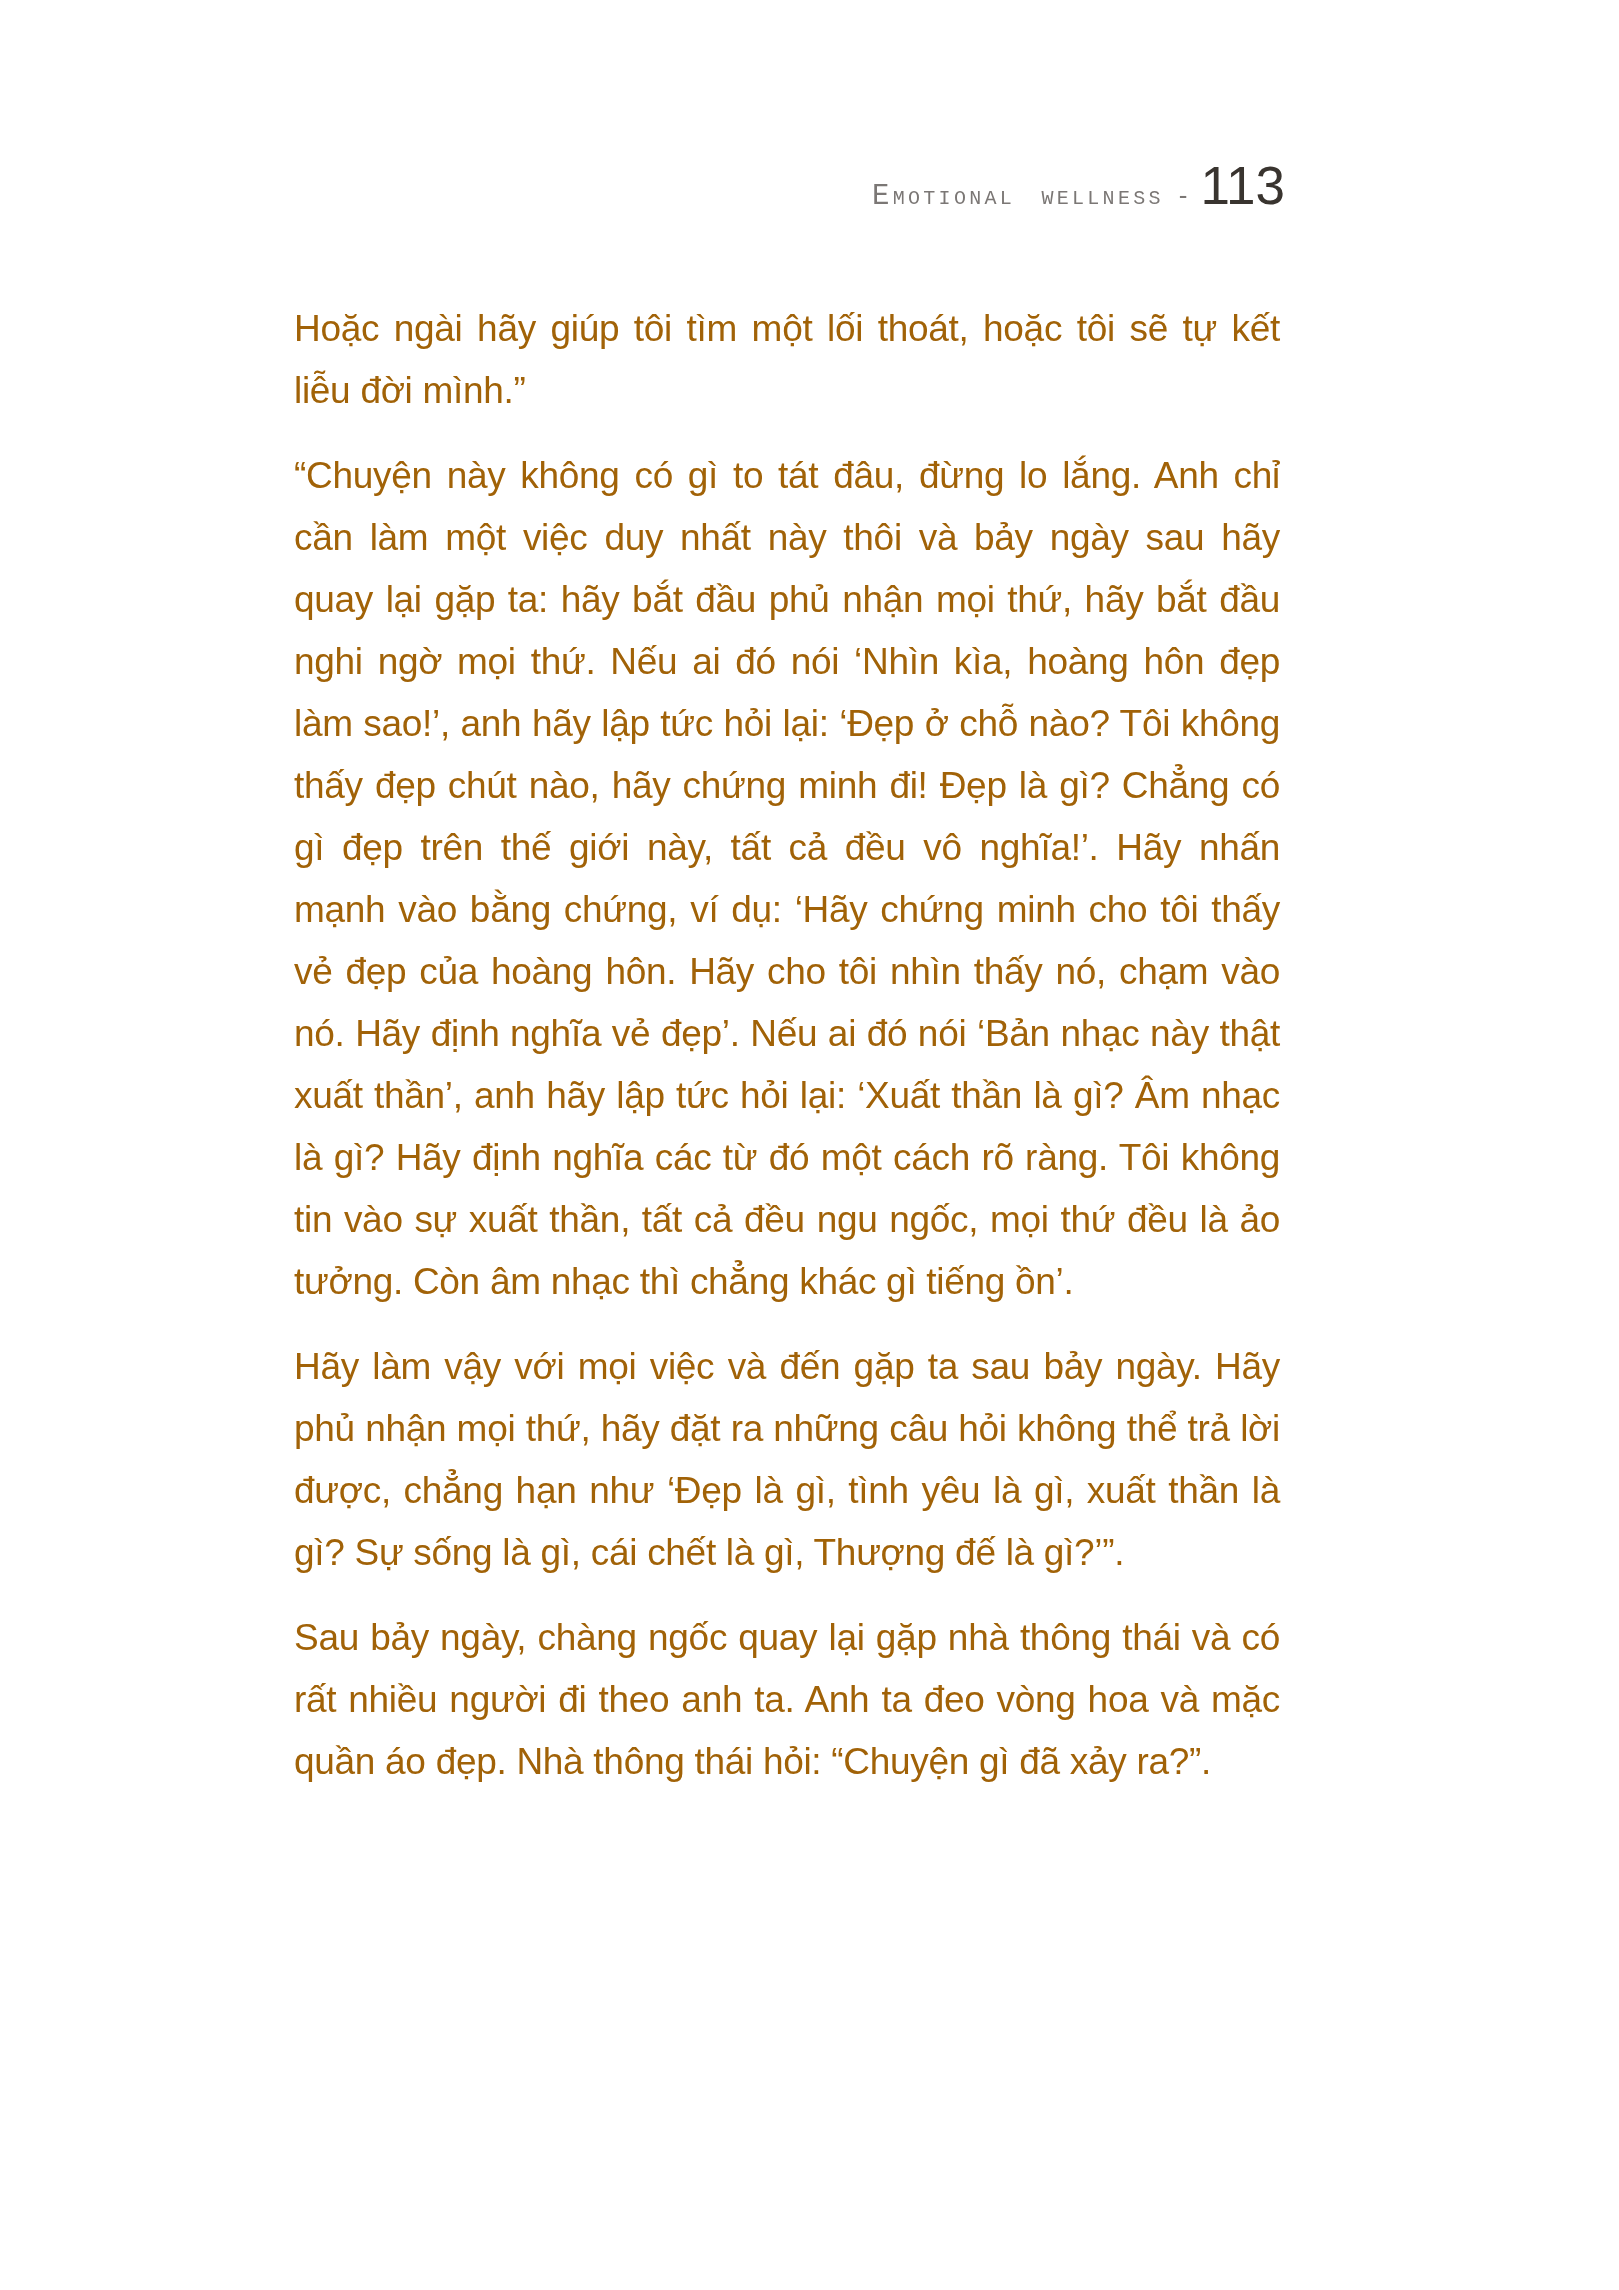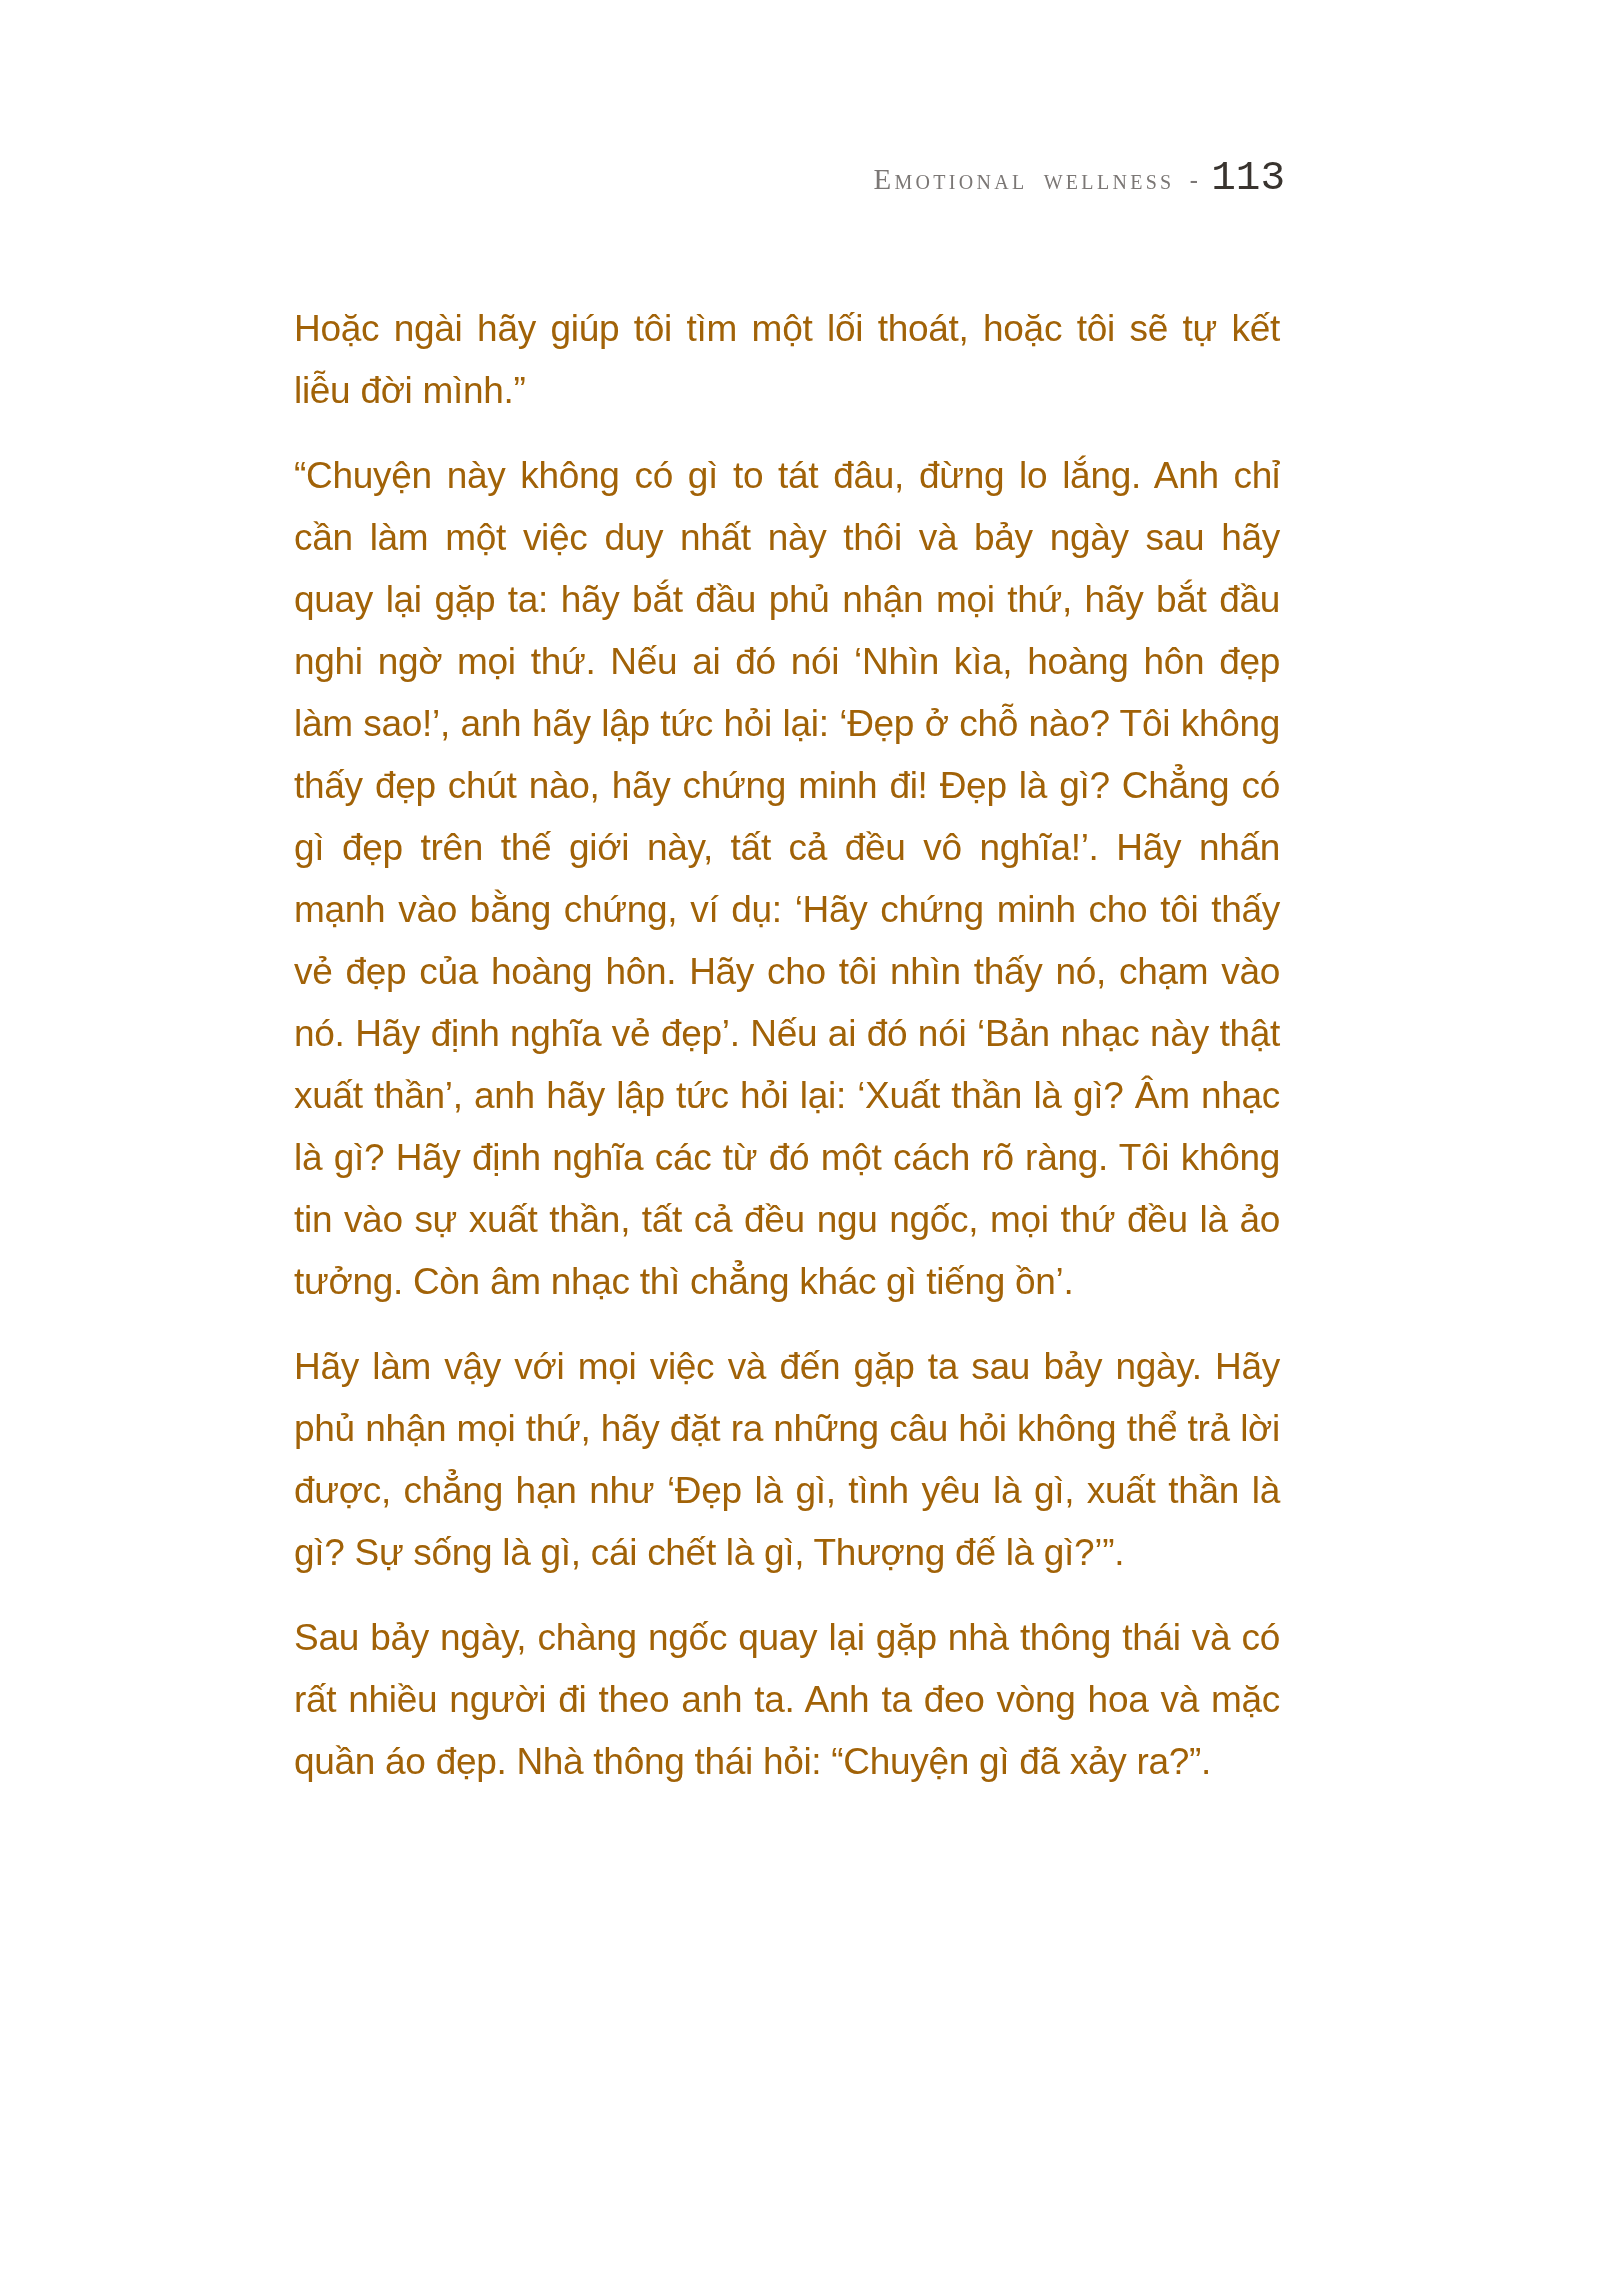--- a/index.html
+++ b/index.html
@@ -16,36 +16,36 @@
     font-family: "Liberation Sans", sans-serif;
   }
   .running-head {
     position: absolute;
     top: 155px;
     right: 334px;
     white-space: nowrap;
     text-align: right;
   }
   .running-title {
-    font-family: Liberation Serif, serif;
+    font-family: Liberation Mono, monospace;
     font-variant: small-caps;
     font-size: 29px;
     letter-spacing: 3.3px;
     word-spacing: 5.6px;
     color: #7b7775;
   }
   .head-sep {
     font-family: "Liberation Sans", sans-serif;
     font-size: 26px;
     color: #7b7775;
     margin: 0 13px 0 15px;
   }
   .page-number {
-    font-family: Liberation Mono, monospace;
-    font-size: 41px;
+    font-family: Liberation Sans, sans-serif;
+    font-size: 53px;
     color: #39342f;
   }
   .text-block {
     position: absolute;
     left: 294px;
     top: 298px;
     width: 986px;
     font-size: 37px;
     line-height: 62px;
     letter-spacing: -0.3px;

